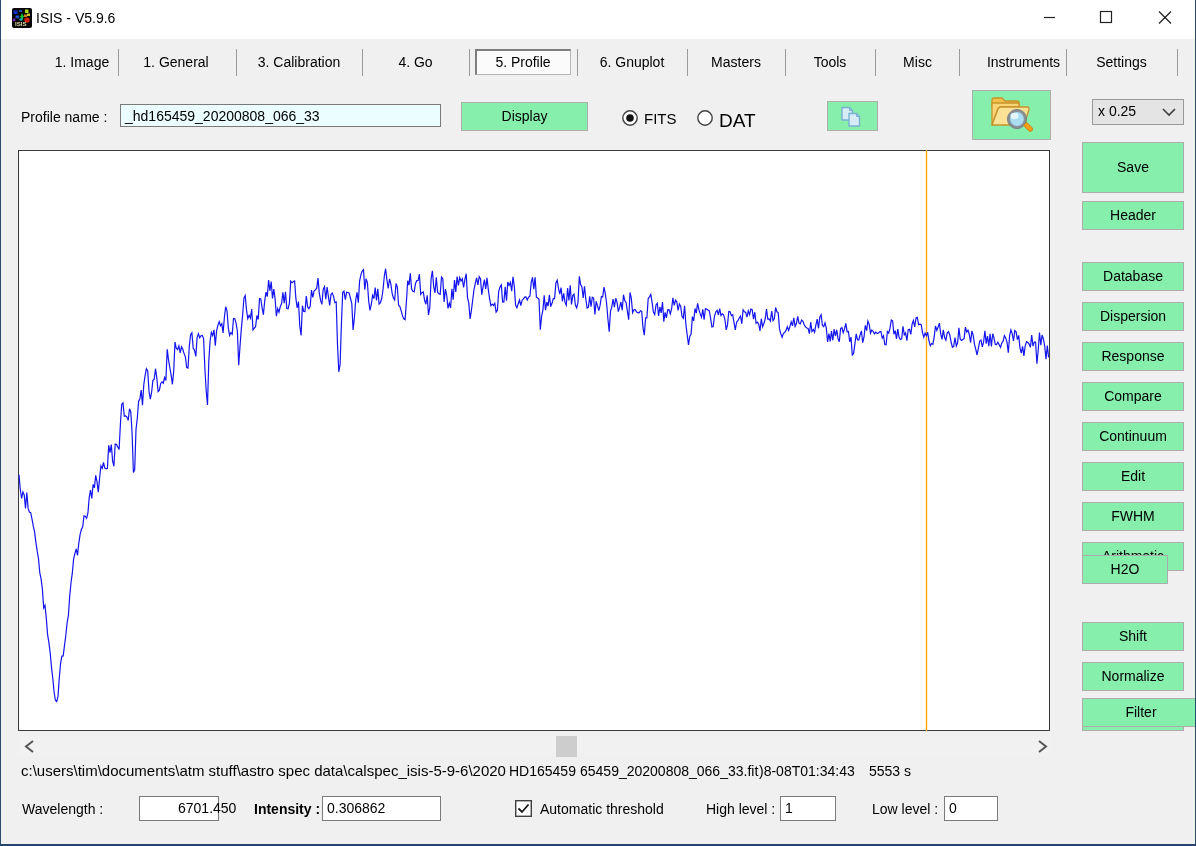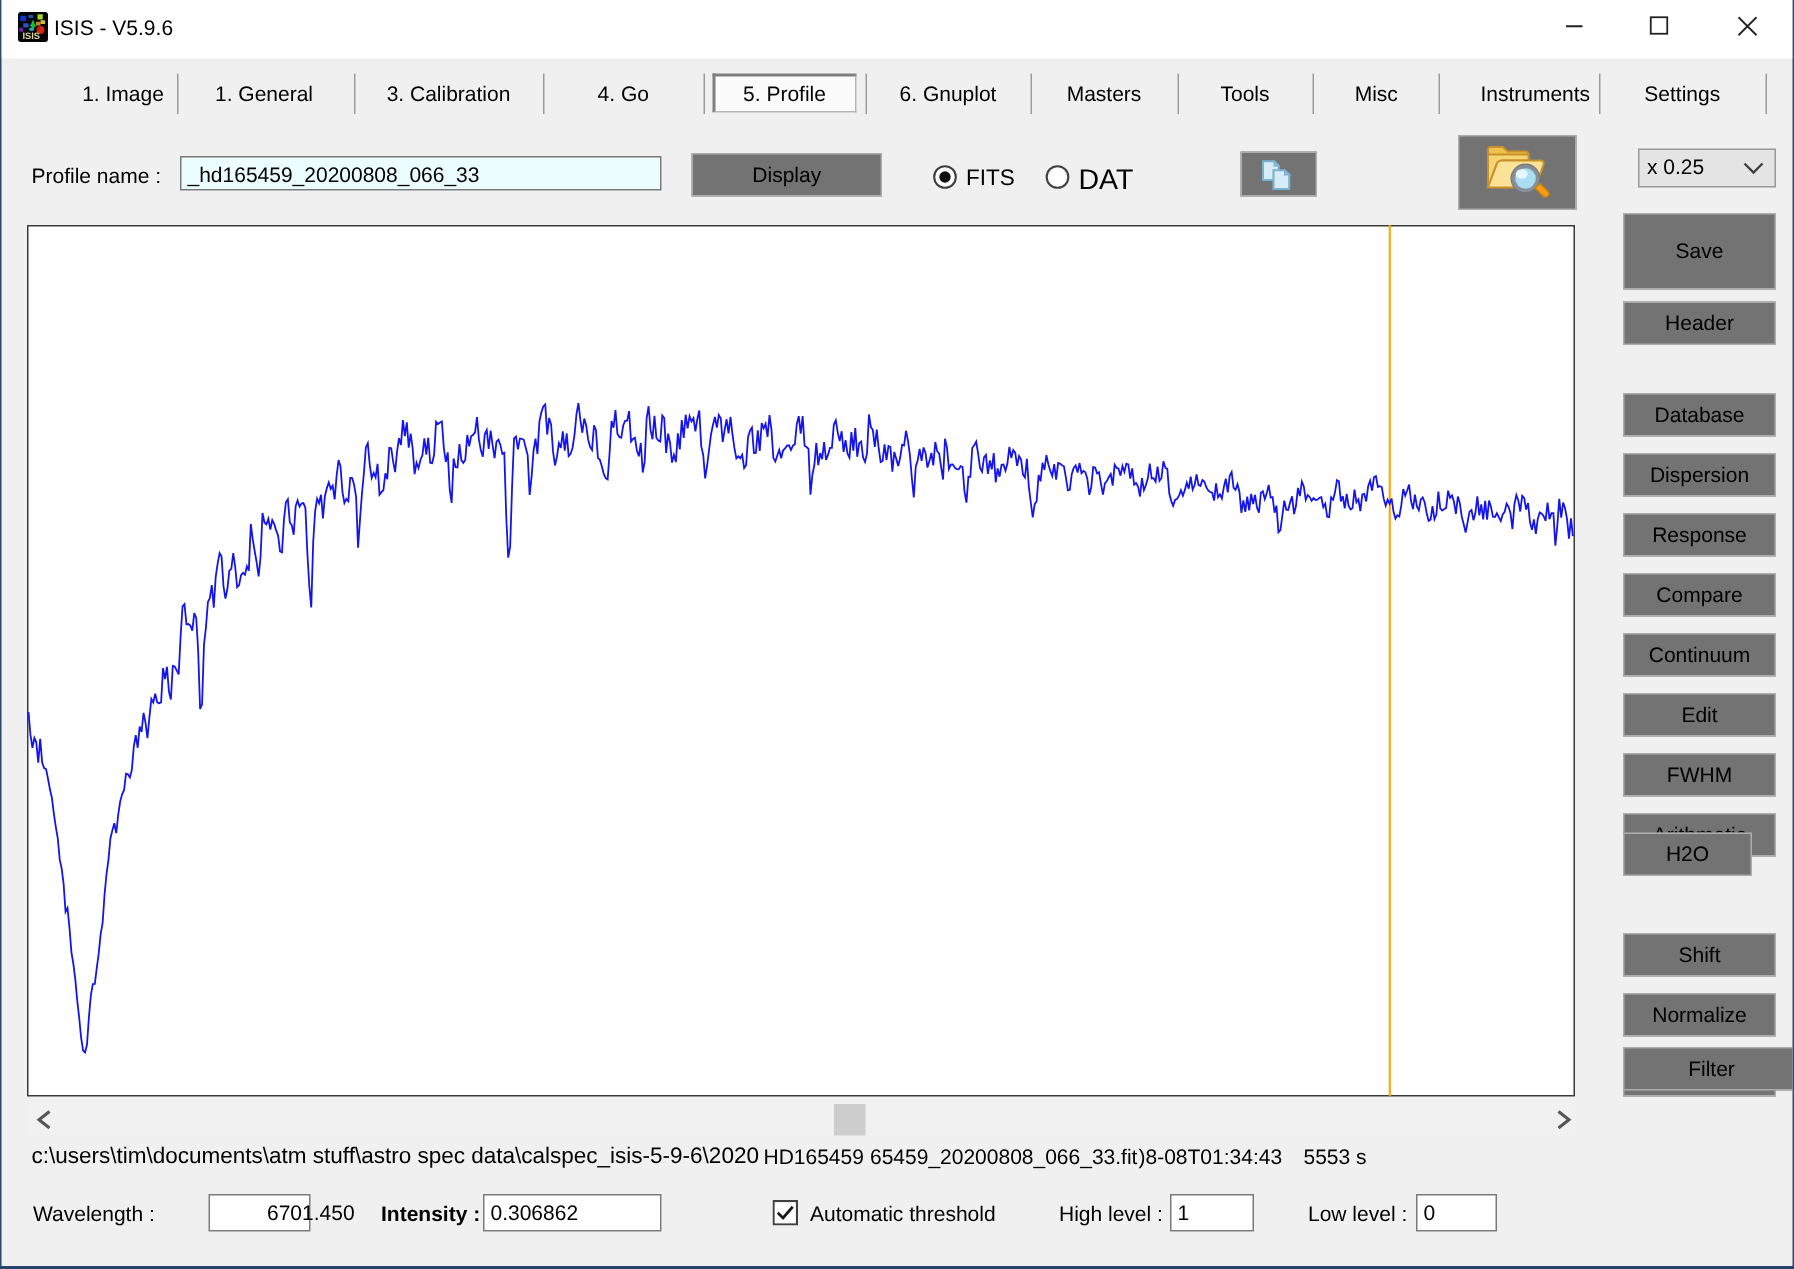--- a/index.html
+++ b/index.html
@@ -2,21 +2,21 @@
 <html><head>
 <meta charset="utf-8">
 <style>
 * { margin:0; padding:0; box-sizing:border-box; }
 html,body { width:1196px; height:846px; overflow:hidden; }
 body { font-family:"Liberation Sans", sans-serif; background:#f0f0f0; position:relative;
        border-left:1px solid #2a4a6e; border-right:1px solid #2a4a6e; border-bottom:2px solid #26456e; }
 .abs { position:absolute; }
 .titlebar { left:0; top:0; width:1194px; height:39px; background:#ffffff; }
 .lbl { font-size:14px; color:#000; white-space:nowrap; }
-.btn { background:#737373; border:1px solid #adadad; text-align:center; font-size:14px; color:#000; }
+.btn { background:#86efac; border:1px solid #adadad; text-align:center; font-size:14px; color:#000; }
 .inp { background:#fff; border:1px solid #7a7a7a; font-size:14px; color:#000; padding-left:4px; }
 .sep { width:1px; background:#9b9b9b; top:49px; height:27px; }
 .tablbl { top:54px; font-size:14px; color:#000; text-align:center; }
 </style>
 </head>
 <body>
 <div class="abs titlebar"></div>
 
 <svg class="abs" style="left:11px; top:8px;" width="20" height="20" viewBox="0 0 20 20">
  <rect x="0" y="0" width="20" height="20" rx="2" fill="#050505"></rect>
@@ -117,21 +117,21 @@
  <path d="M1018 2 L1025 7.5 L1018 13" fill="none" stroke="#555" stroke-width="2"></path>
 </svg>
 
 <div class="abs" style="left:20px; top:762px; font-size:15px;">c:\users\tim\documents\atm stuff\astro spec data\calspec_isis-5-9-6\2020</div>
 <div class="abs" style="left:508px; top:763px; font-size:14px;">HD165459</div>
 <div class="abs" style="left:579px; top:763px; font-size:14px;">65459_20200808_066_33.fit</div>
 <div class="abs" style="left:758px; top:763px; font-size:14px;">)8-08T01:34:43</div>
 <div class="abs" style="left:868px; top:763px; font-size:14px;">5553 s</div>
 
 <div class="abs lbl" style="left:21px; top:801px;">Wavelength :</div>
-<div class="abs inp" style="left:138px; top:796px; width:68px; height:25px; line-height:23px;padding-left:38px;">6701.450</div>
+<div class="abs inp" style="left:138px; top:796px; width:80px; height:25px; line-height:23px;padding-left:38px;">6701.450</div>
 <div class="abs lbl" style="left:253px; top:801px;font-weight:bold;">Intensity :</div>
 <div class="abs inp" style="left:321px; top:796px; width:119px; height:25px; line-height:23px;">0.306862</div>
 <svg class="abs" style="left:514px; top:800px;" width="17" height="17" viewBox="0 0 17 17">
  <rect x="0.7" y="0.7" width="15.6" height="15.6" fill="#fff" stroke="#404040" stroke-width="1.4"></rect>
  <path d="M3.5 8.5 L7 12 L13.5 4.5" fill="none" stroke="#1a1a1a" stroke-width="1.8"></path>
 </svg>
 <div class="abs lbl" style="left:539px; top:801px;">Automatic threshold</div>
 <div class="abs lbl" style="left:705px; top:801px;">High level :</div>
 <div class="abs inp" style="left:779px; top:796px; width:56px; height:25px; line-height:23px;">1</div>
 <div class="abs lbl" style="left:871px; top:801px;">Low level :</div>

